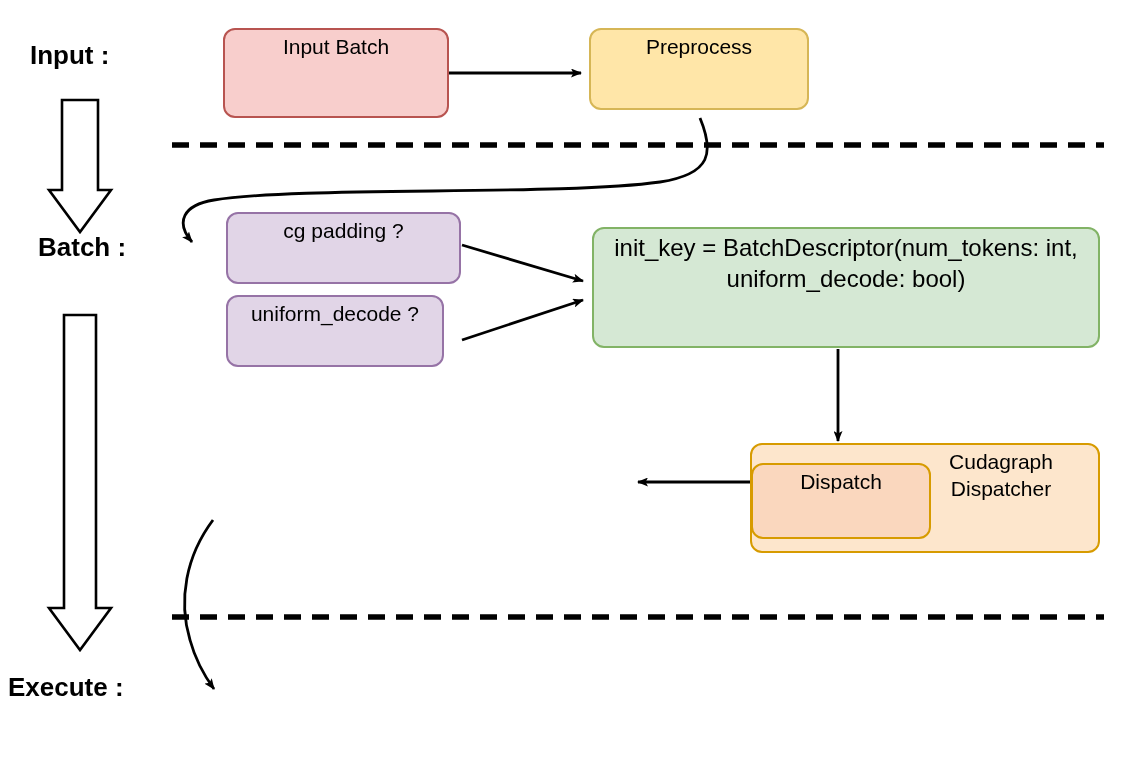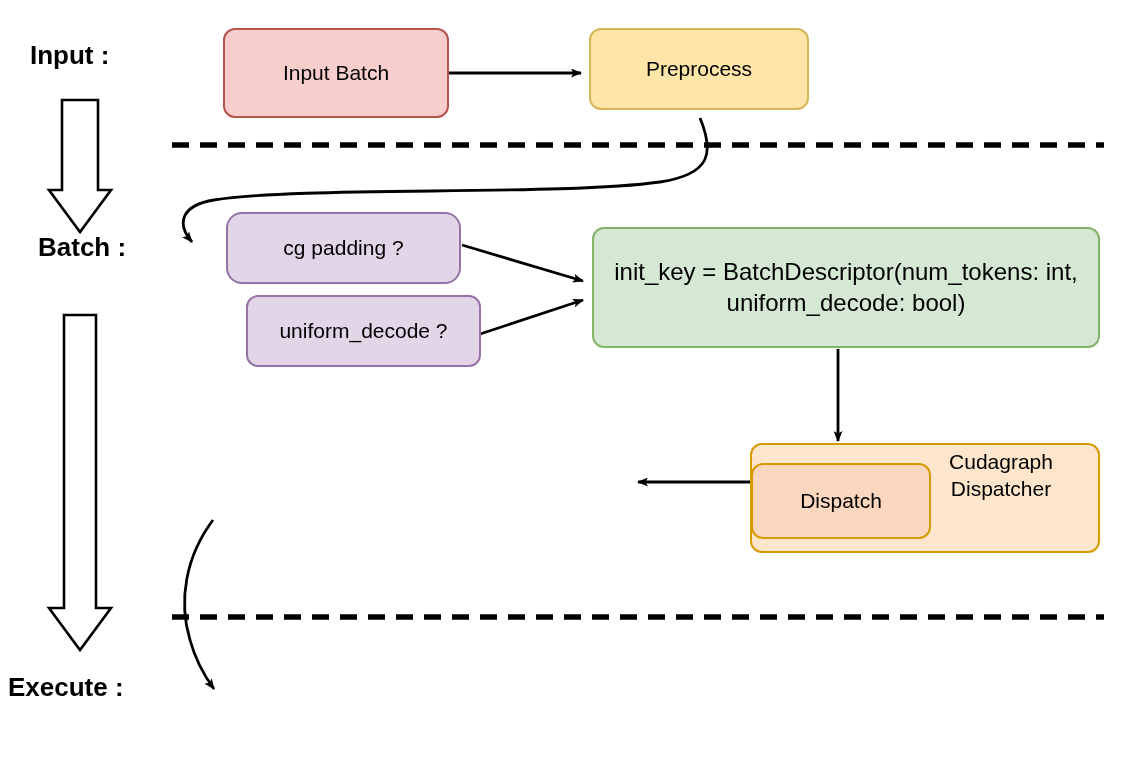--- a/index.html
+++ b/index.html
@@ -33,21 +33,20 @@
     white-space: nowrap;
     letter-spacing: 0px;
   }
   .node {
     position: absolute;
     box-sizing: border-box;
     border-radius: 12px;
     border-width: 2px;
     border-style: solid;
     display: flex;
-    align-items: center;
     justify-content: center;
     text-align: center;
     font-family: "Liberation Sans", sans-serif;
     font-size: 21px;
     color: #000000;
     line-height: 1.28;
     padding: 4px 10px;
   }
   .node.code {
     font-family: "Liberation Mono", monospace;
@@ -113,26 +112,26 @@
               background:#f8cecc; border-color:#b85450;">
     <span>Input Batch</span>
   </div>
 
   <div class="node" style="left:589px; top:28px; width:220px; height:82px;
               background:#ffe6a8; border-color:#d6b656;">
     <span>Preprocess</span>
   </div>
 
   <div class="node" style="left:226px; top:212px; width:235px; height:72px;
-              background:#e1d5e7; border-color:#9673a6;border-radius:16px;">
+              background:#e1d5e7; border-color:#9673a6;">
     <span>cg padding ?</span>
   </div>
 
-  <div class="node" style="left:226px; top:295px; width:235px; height:72px;
-              background:#e1d5e7; border-color:#9673a6;margin-left:20px;">
+  <div class="node" style="left:226px; top:295px; width:218px; height:72px;
+              background:#e1d5e7; border-color:#9673a6;">
     <span>uniform_decode ?</span>
   </div>
 
   <div class="node smalltext" style="left:592px; top:227px; width:508px; height:121px;
               background:#d5e8d4; border-color:#82b366;">
     <span>init_key = BatchDescriptor(num_tokens: int, uniform_decode: bool)</span>
   </div>
 
   <div class="node outer-label" style="left:750px; top:443px; width:350px; height:110px;
               background:#fde6cc; border-color:#d79b00; z-index:1;">

